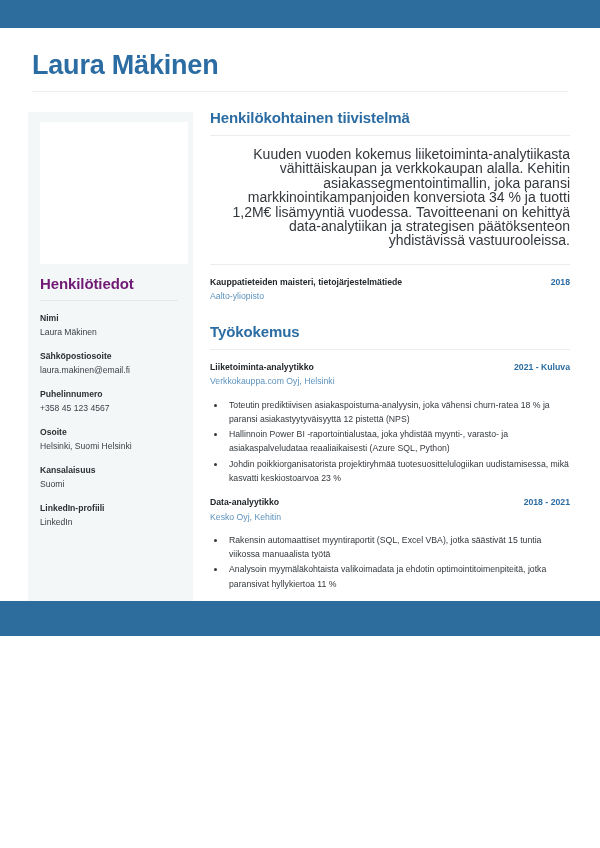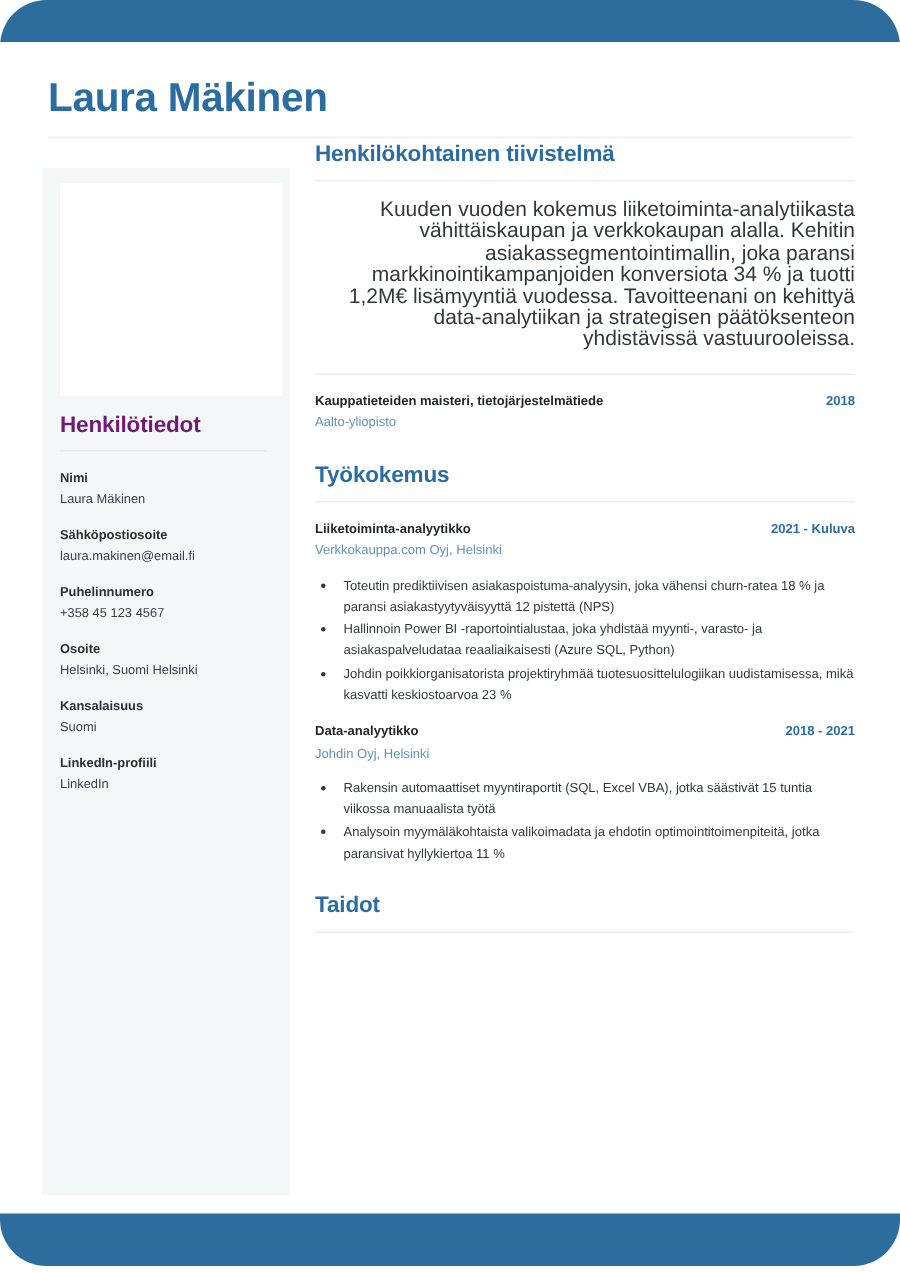--- a/index.html
+++ b/index.html
@@ -2,21 +2,21 @@
 <html><head>
 <meta charset="utf-8">
 <style>
   * { box-sizing: border-box; margin: 0; padding: 0; }
   html, body {
     width: 600px; height: 848px;
     background: #ffffff;
     font-family: "Liberation Sans", sans-serif;
     -webkit-font-smoothing: antialiased;
   }
-  .page { position: relative; width: 600px; height: 844px; overflow: hidden; background: #fff; border-radius: 31px; }
+  .page { position: relative; width: 600px; height: 636px; overflow: hidden; background: #fff; }
 
   .bar-top {
     position: absolute; left: 0; top: 0; width: 600px; height: 28px;
     background: #2d6d9e;
   }
   .bar-bottom {
     position: absolute; left: 0; bottom: 0; width: 600px; height: 35px;
     background: #2d6d9e;
   }
 
@@ -50,21 +50,21 @@
   .field { margin-bottom: 11px; }
   .field-label {
     font-size: 8.6px; font-weight: bold; color: #2c2f33;
     line-height: 13px; margin-bottom: 1px;
   }
   .field-value {
     font-size: 8.6px; color: #3a3f45; line-height: 13px;
   }
 
   
-  .main { position: absolute; left: 210px; top: 93px; width: 360px; }
+  .main { position: absolute; left: 210px; top: 108px; width: 360px; }
   .section { margin-bottom: 2px; }
   .sec-heading {
     font-size: 15px; font-weight: bold; color: #2b6ca3;
     line-height: 20px; letter-spacing: -0.1px;
   }
   .sec-rule { margin-top: 7px; height: 1px; background: #e9edf0; width: 360px; }
 
   .summary {
     margin-top: 11px;
     font-size: 14px; color: #33383d; line-height: 14.4px; text-align: right;
@@ -182,21 +182,21 @@
               <li>Toteutin prediktiivisen asiakaspoistuma-analyysin, joka vähensi churn-ratea 18 % ja paransi asiakastyytyväisyyttä 12 pistettä (NPS)</li>
               <li>Hallinnoin Power BI -raportointialustaa, joka yhdistää myynti-, varasto- ja asiakaspalveludataa reaaliaikaisesti (Azure SQL, Python)</li>
               <li>Johdin poikkiorganisatorista projektiryhmää tuotesuosittelulogiikan uudistamisessa, mikä kasvatti keskiostoarvoa 23 %</li>
             </ul>
           </div>
           <div class="entry">
             <div class="entry-row">
               <div class="entry-title">Data-analyytikko</div>
               <div class="entry-date">2018 - 2021</div>
             </div>
-            <div class="entry-org">Johdin Oyj, Helsinki</div>
+            <div class="entry-org">Kesko Oyj, Kehitin</div>
             <ul class="bullets">
               <li>Rakensin automaattiset myyntiraportit (SQL, Excel VBA), jotka säästivät 15 tuntia viikossa manuaalista työtä</li>
               <li>Analysoin myymäläkohtaista valikoimadata ja ehdotin optimointitoimenpiteitä, jotka paransivat hyllykiertoa 11 %</li>
             </ul>
           </div>
         </div>
     </div>
 
     <div class="section" style="margin-top:18px;">
       <div class="sec-heading">Taidot</div>

